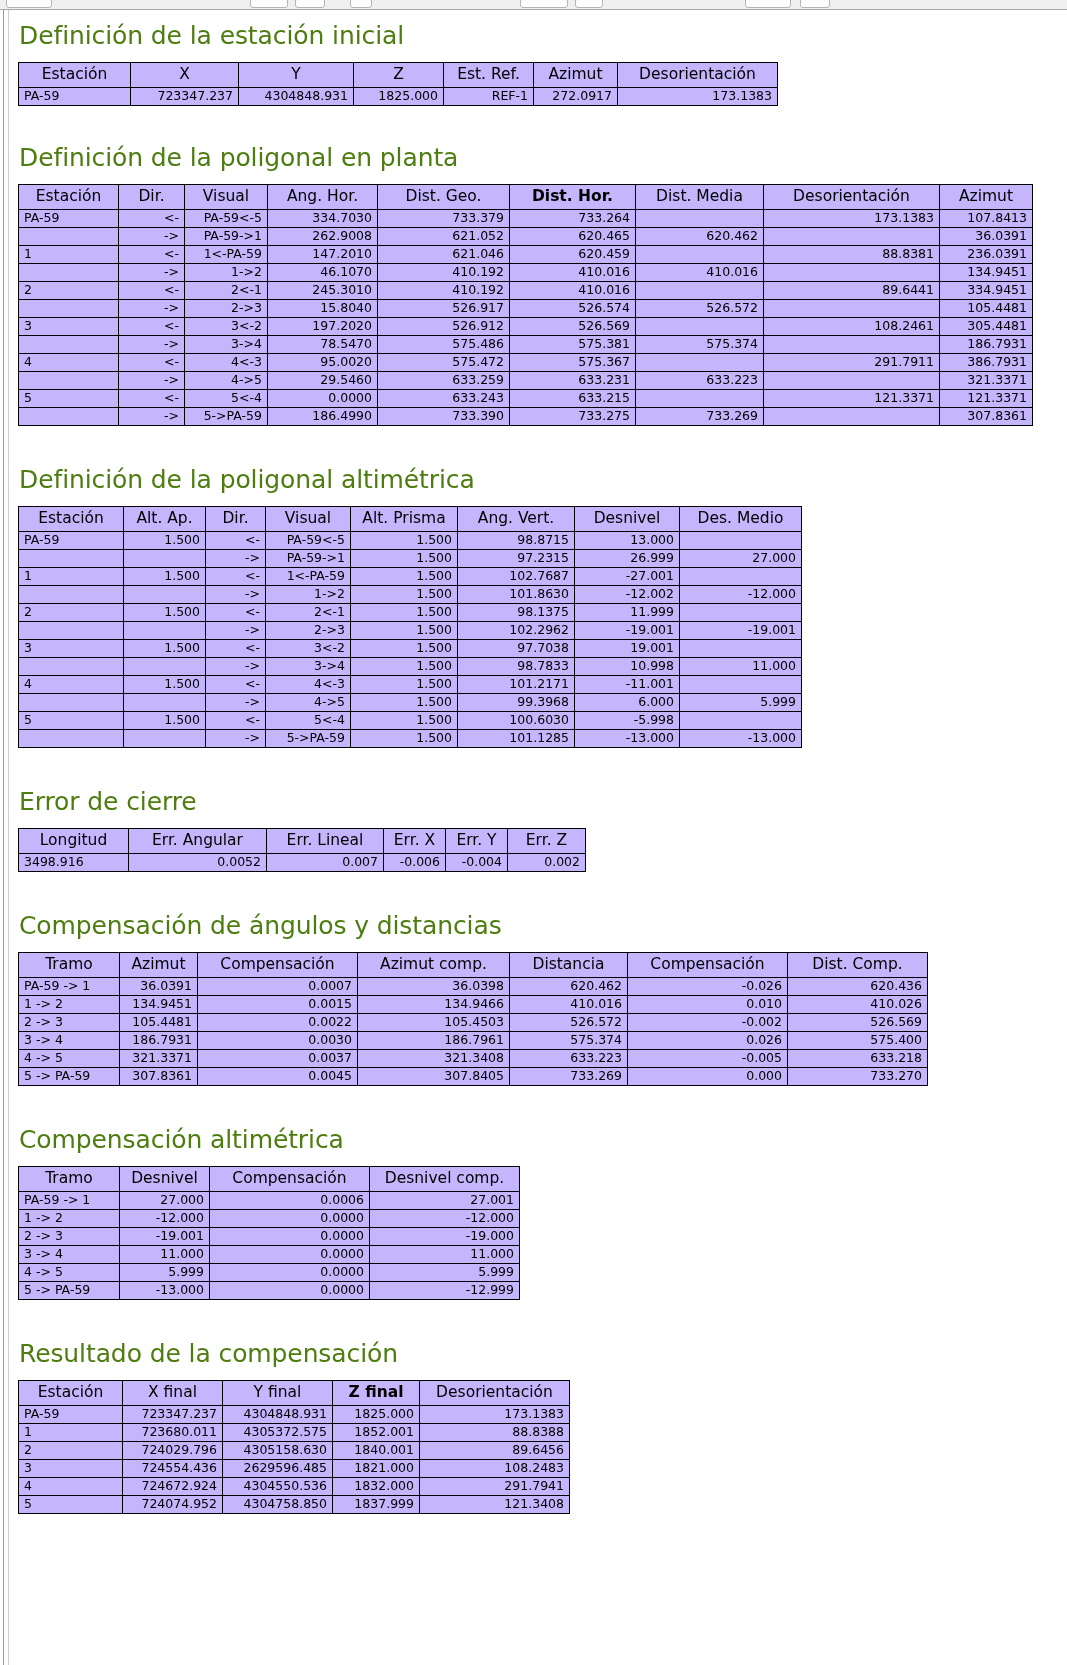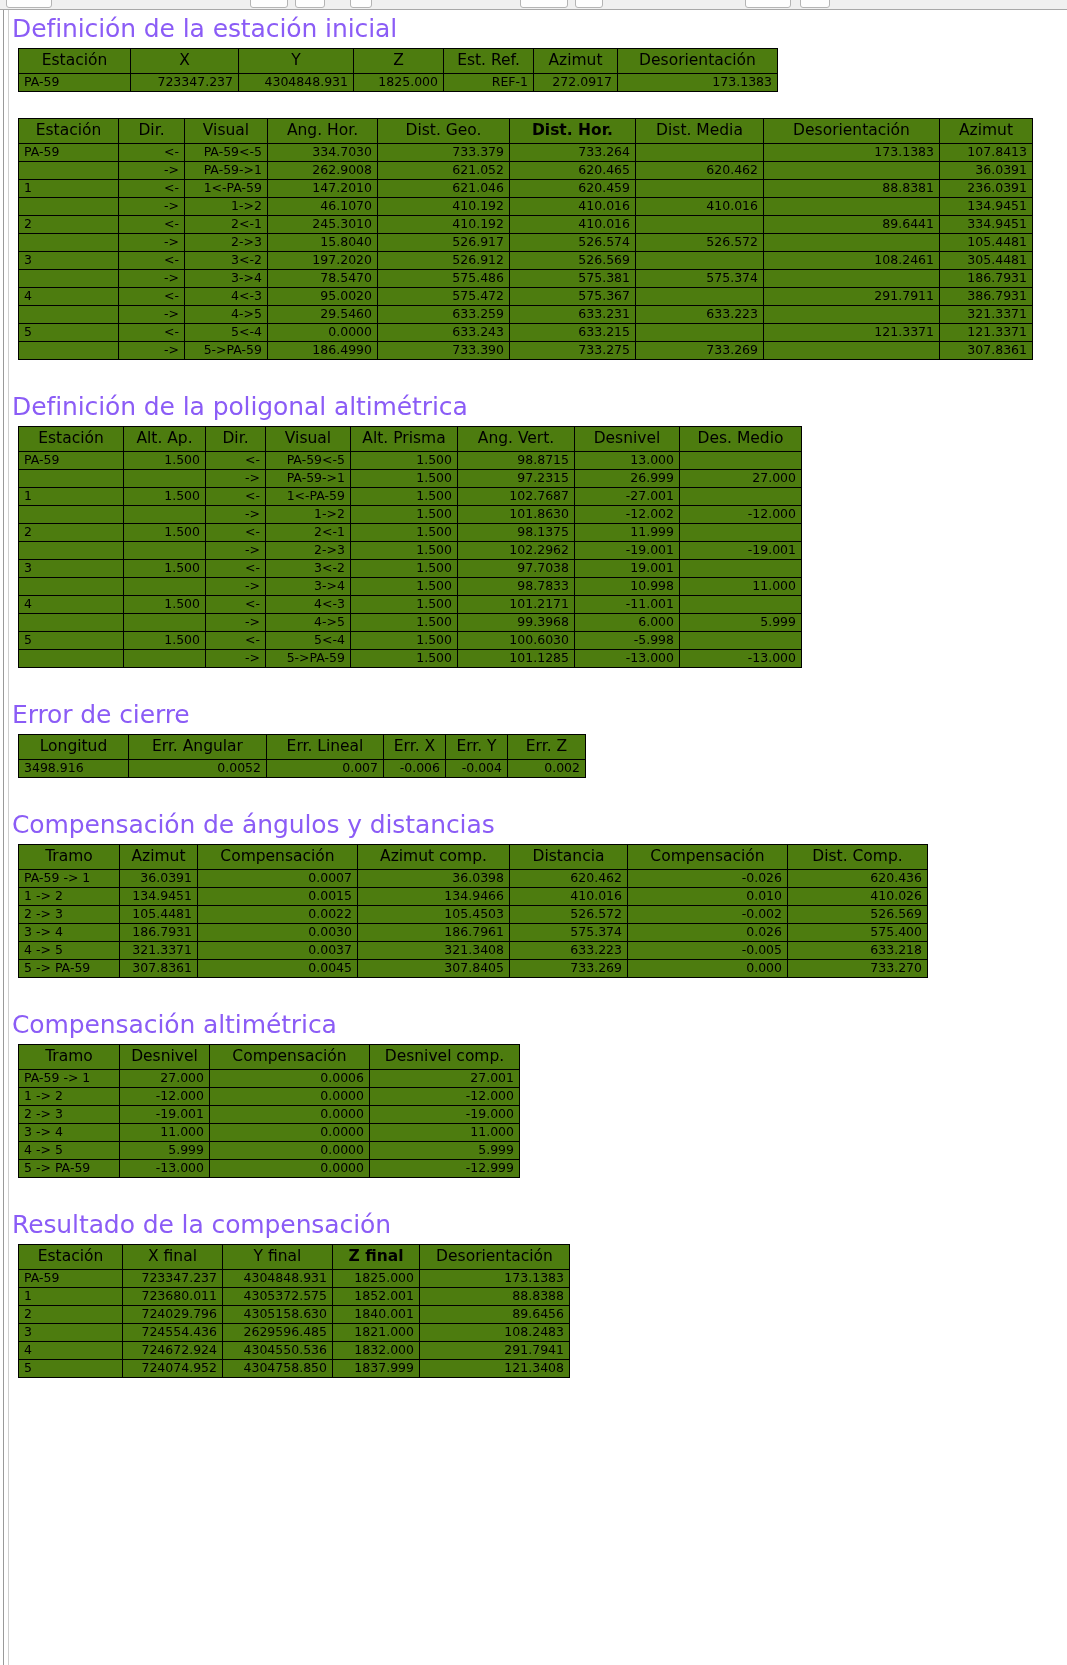--- a/index.html
+++ b/index.html
@@ -55,36 +55,36 @@
     top: 10px;
     left: 9px;
     width: 1058px;
     padding: 0;
   }
   h2.section-title {
     font-family: "DejaVu Sans", "Liberation Sans", sans-serif;
     font-weight: 400;
     font-size: 25px;
     line-height: 30px;
-    margin: 0;
+    margin: 7px;
     padding: 4px 0 4px 3px;
-    color: #8b5cf6;
+    color: #4d7c0f;
     letter-spacing: -0.1px;
   }
   .section {
     margin: 0 0 0 0;
   }
   .sp-1 { height: 26px; }
   .sp-2 { height: 28px; }
   table.rep {
     border-collapse: collapse;
     margin-left: 9px;
     font-size: 12.5px;
     line-height: 14px;
-    background: #4d7c0f;
+    background: #c4b5fd;
   }
   table.rep th, table.rep td {
     border: 1px solid #000;
     padding: 1px 5px 2px 5px;
     font-weight: 400;
     white-space: nowrap;
     height: 17px;
     box-sizing: border-box;
   }
   table.rep th {
@@ -196,20 +196,21 @@
           <td class="num">272.0917</td>
           <td class="num">173.1383</td>
         </tr>
       </tbody>
     </table>
   </div>
 
   <div class="sp-1"></div>
 
   <div class="section">
+    <h2 class="section-title">Definición de la poligonal en planta</h2>
     <table class="rep t-planta">
       <thead>
           <tr id="hdr-planta">
             <th class="c-est">Estación</th>
             <th class="c-dir">Dir.</th>
             <th class="c-vis">Visual</th>
             <th class="c-ah">Ang. Hor.</th>
             <th class="c-dg">Dist. Geo.</th>
             <th class="c-dh">Dist. Hor.</th>
             <th class="c-dm">Dist. Media</th>

